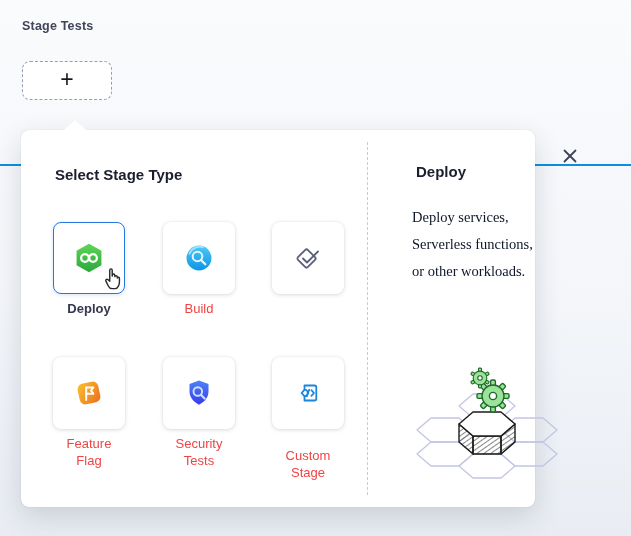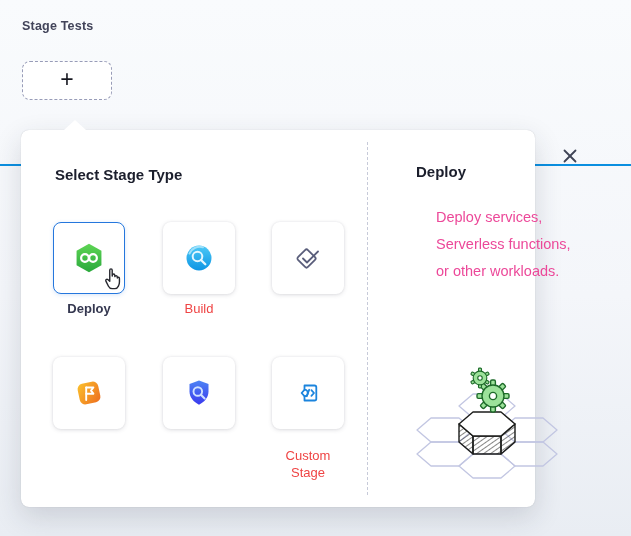--- a/index.html
+++ b/index.html
@@ -34,22 +34,22 @@
     display:flex; align-items:center; justify-content:center;
   }
   .tile.selected { border:1.6px solid #2577dd; box-shadow:0 1px 4px rgba(37,119,221,.18); }
   .tile-label {
     position:absolute; width:100px; text-align:center; font-size:13px; line-height:17px; color:#ef4444; cursor:pointer;
   }
   .tile-label.selected { color:#353850; font-weight:700; }
   .divider { position:absolute; left:346px; top:12px; bottom:12px; width:0; border-left:1px dashed #c7cad9; }
   .detail-title { position:absolute; left:395px; top:33px; font-size:15px; font-weight:700; color:#1b1e2c; }
   .detail-desc {
-    position:absolute; left:415px; top:74px; width:175px;
-    font-size:14.5px; line-height:27px; color:#ec4899; white-space:pre-line;
+    position:absolute; left:391px; top:74px; width:175px;
+    font-size:14.5px; line-height:27px; color:#0f172a; white-space:pre-line;font-family:Liberation Serif, serif;
   }
   .close-btn { position:absolute; left:536px; top:13px; width:26px; height:26px; display:flex; align-items:center; justify-content:center; cursor:pointer; }
   .illustration { position:absolute; left:378px; top:226px; }
   .cursor-icon { position:absolute; left:81px; top:133px; z-index:12; pointer-events:none; }
 </style>
 </head>
 <body>
 
 <div class="pipeline-line"></div>
 
@@ -133,20 +133,22 @@
         <path d="M12.5 8.5 h10 a1.8 1.8 0 0 1 1.8 1.8 v11.4 a1.8 1.8 0 0 1 -1.8 1.8 h-10 v-4.2 a3 3 0 0 0 0 -6.6 z"></path>
         <path d="M12.2 13.2 l-2.6 2.8 2.6 2.8"></path>
         <path d="M19.4 13.2 l2.6 2.8 -2.6 2.8"></path>
         <path d="M17.2 12.8 l-2.4 6.4"></path>
       </g>
     </svg>
   </div>
 
   <div class="tile-label selected" style="left:18px;top:170px">Deploy</div>
   <div class="tile-label" style="left:128px;top:170px">Build</div>
+  <div class="tile-label" style="left:33px;top:305px;width:70px">Feature Flag</div>
+  <div class="tile-label" style="left:143px;top:305px;width:70px">Security Tests</div>
   <div class="tile-label" style="left:252px;top:317px;width:70px">Custom Stage</div>
 
   <svg class="cursor-icon" width="26" height="28" viewBox="0 0 22 24">
     <path d="M8.5 22 c-1.4 0-2.5-.9-3.1-2.1 l-2.2-4.4 c-.5-1 .7-2 1.6-1.3 l1.7 1.5 V6.2 c0-1.5 2.1-1.5 2.1 0 v5 l.2-.8 c.1-1.4 2-1.3 2 .1 l.1 1.2 c.2-1.2 1.9-1.1 2 .2 l.1 1 c.3-1 1.8-.8 1.8.3 v3 c0 1.3-.3 2.5-.9 3.6 -.5 1-1.5 2.2-2.9 2.2 z" fill="#ffffff" stroke="#26272e" stroke-width="1.2" stroke-linejoin="round"></path>
   </svg>
 
   <div class="divider"></div>
 
   <div class="detail-title">Deploy</div>
   <div class="detail-desc">Deploy services,

